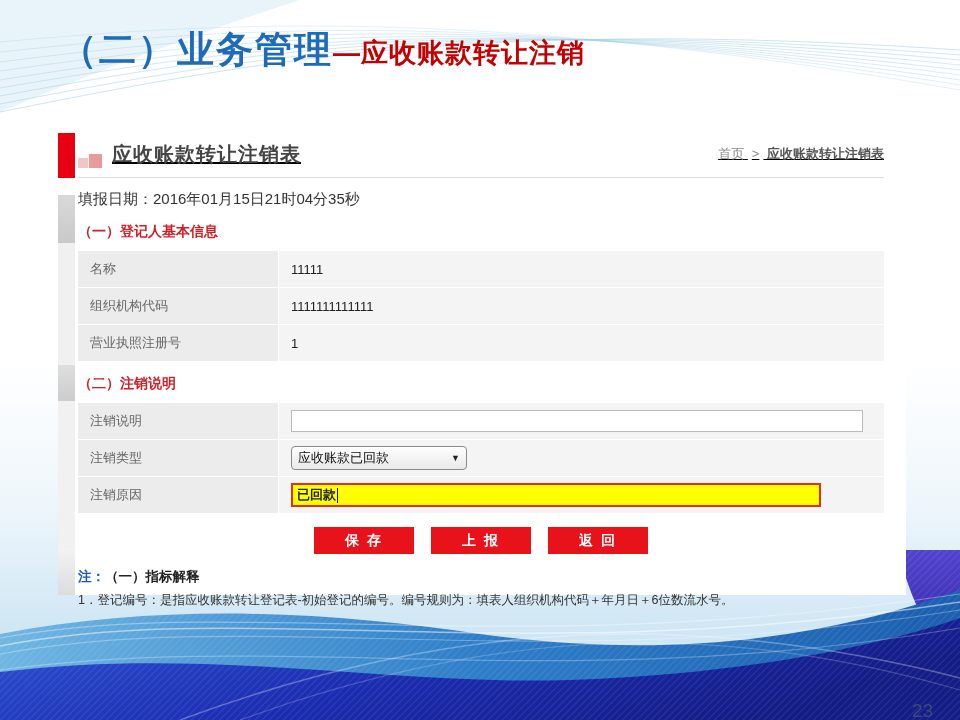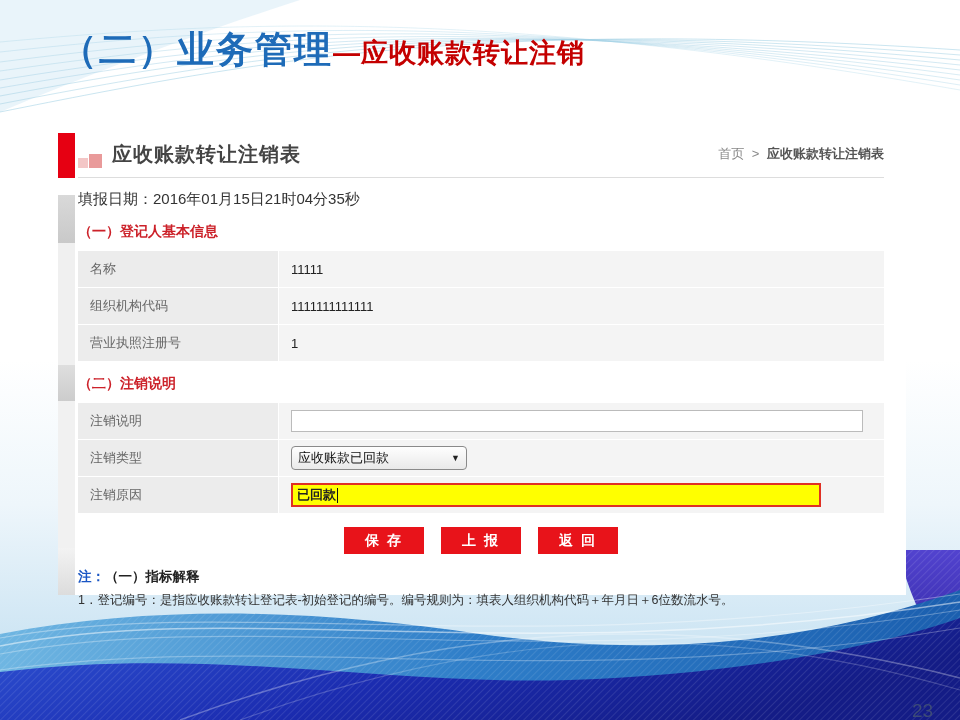--- a/index.html
+++ b/index.html
@@ -24,21 +24,21 @@
   .sl-seg{position:absolute;left:0;width:17px;}
   .sl-red{top:8px;height:45px;background:#e60012;}
   .sl-g1{top:70px;height:48px;background:linear-gradient(#d9d9d9,#c9c9c9);}
   .sl-g2{top:118px;height:122px;background:#f0f0f0;}
   .sl-g3{top:240px;height:36px;background:linear-gradient(#dedede,#cccccc);}
   .sl-g4{top:276px;height:147px;background:#f1f1f1;}
   .sl-g5{top:423px;height:47px;background:linear-gradient(#f3f3f3,#dcdcdc);}
 
   .form-content{position:absolute;left:20px;top:0;width:806px;height:470px;}
 
-  .form-header{height:46px;border-bottom:1px solid #ddd;display:flex;align-items:center;justify-content:space-between;padding-top:6px;}
+  .form-header{height:46px;border-bottom:1px solid #ddd;display:flex;align-items:center;justify-content:space-between;padding-top:6px;text-decoration:underline;}
   .fh-left{display:flex;align-items:flex-end;}
   .icon-squares{position:relative;width:26px;height:16px;margin-right:8px;}
   .sq1{position:absolute;left:0;bottom:0;width:10px;height:10px;background:#f3c6c6;}
   .sq2{position:absolute;left:11px;bottom:0;width:13px;height:14px;background:#e99a9a;}
   .fh-title{font-size:20px;font-weight:600;color:#444;letter-spacing:1px;}
   .breadcrumb{font-size:13px;color:#888;}
   .breadcrumb .bc-cur{color:#555;font-weight:bold;}
   .breadcrumb .bc-sep{margin:0 4px;}
 
   .date-line{margin-top:12px;font-size:15px;color:#333;}
@@ -55,21 +55,21 @@
   .sel{width:162px;height:22px;border:1px solid #8a8a8a;border-radius:4px;
     background:linear-gradient(#fefefe,#e9e9e9);display:flex;align-items:center;
     justify-content:space-between;padding:0 6px 0 6px;font-size:13px;color:#111;cursor:default;}
   .sel .arrow{font-size:9px;color:#222;}
   .yellow-input{width:530px;height:24px;background:#ffff00;border:2px solid #e03024;
     display:flex;align-items:center;padding:0 4px;box-sizing:border-box;
     font-size:13px;font-weight:600;color:#222;}
   .caret{display:inline-block;width:1px;height:15px;background:#111;margin-left:1px;}
 
   .btn-row{margin-top:14px;display:flex;justify-content:center;gap:17px;}
-  .red-btn{width:80px;height:27px;background:#e8131a;color:#fff;font-size:14px;font-weight:bold;
+  .red-btn{width:100px;height:27px;background:#e8131a;color:#fff;font-size:14px;font-weight:bold;
     display:flex;align-items:center;justify-content:center;letter-spacing:2px;border:none;cursor:pointer;}
 
   .note-h{margin-top:14px;font-size:13.5px;font-weight:bold;color:#222;}
   .note-h .note-prefix{color:#1a56c4;}
   .note-line{margin-top:6px;font-size:12.5px;color:#333;white-space:nowrap;}
 
   .page-num{position:absolute;left:912px;top:700px;font-size:19px;color:#3d4b78;}
 </style>
 </head>
 <body>

